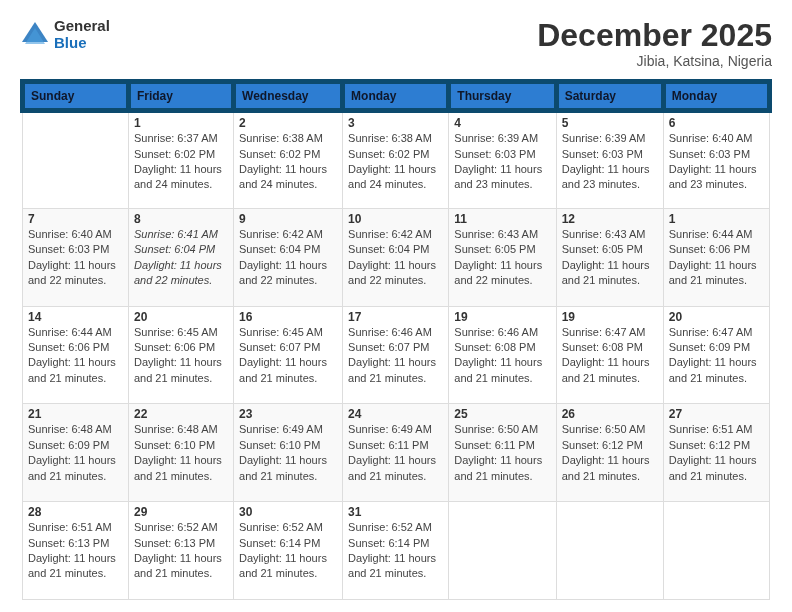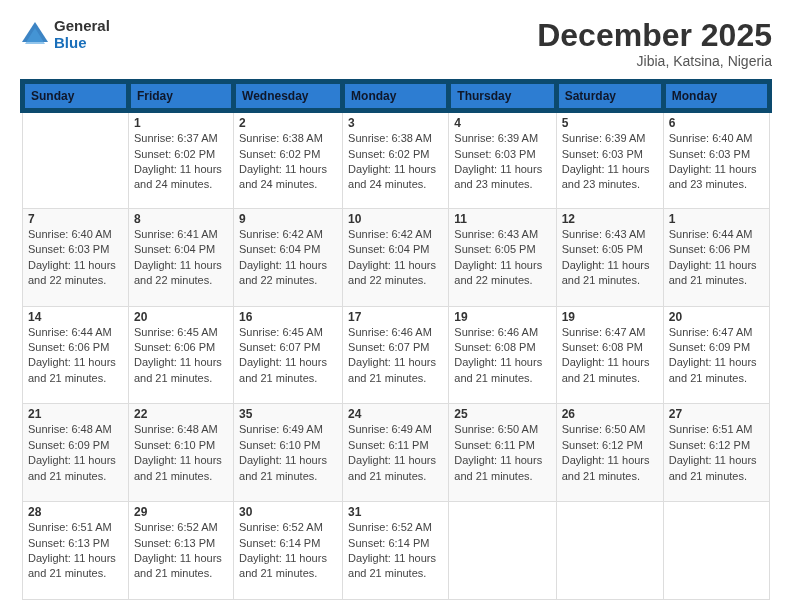--- a/index.html
+++ b/index.html
@@ -178,21 +178,21 @@
         </tr>
         <tr>
           <td>
             <span class="day-number">7</span>
             <div class="day-info" style="white-space: pre-line;">Sunrise: 6:40 AM
 Sunset: 6:03 PM
 Daylight: 11 hours and 22 minutes.</div>
           </td>
           <td>
             <span class="day-number">8</span>
-            <div class="day-info" style="white-space: pre-line;">Sunrise: 6:41 AM
+            <div class="day-info" style="white-space: pre-line; font-style: italic;">Sunrise: 6:41 AM
 Sunset: 6:04 PM
 Daylight: 11 hours and 22 minutes.</div>
           </td>
           <td>
             <span class="day-number">9</span>
             <div class="day-info" style="white-space: pre-line;">Sunrise: 6:42 AM
 Sunset: 6:04 PM
 Daylight: 11 hours and 22 minutes.</div>
           </td>
           <td>
@@ -271,21 +271,21 @@
 Sunset: 6:09 PM
 Daylight: 11 hours and 21 minutes.</div>
           </td>
           <td>
             <span class="day-number">22</span>
             <div class="day-info" style="white-space: pre-line;">Sunrise: 6:48 AM
 Sunset: 6:10 PM
 Daylight: 11 hours and 21 minutes.</div>
           </td>
           <td>
-            <span class="day-number">35</span>
+            <span class="day-number">23</span>
             <div class="day-info" style="white-space: pre-line;">Sunrise: 6:49 AM
 Sunset: 6:10 PM
 Daylight: 11 hours and 21 minutes.</div>
           </td>
           <td>
             <span class="day-number">24</span>
             <div class="day-info" style="white-space: pre-line;">Sunrise: 6:49 AM
 Sunset: 6:11 PM
 Daylight: 11 hours and 21 minutes.</div>
           </td>

